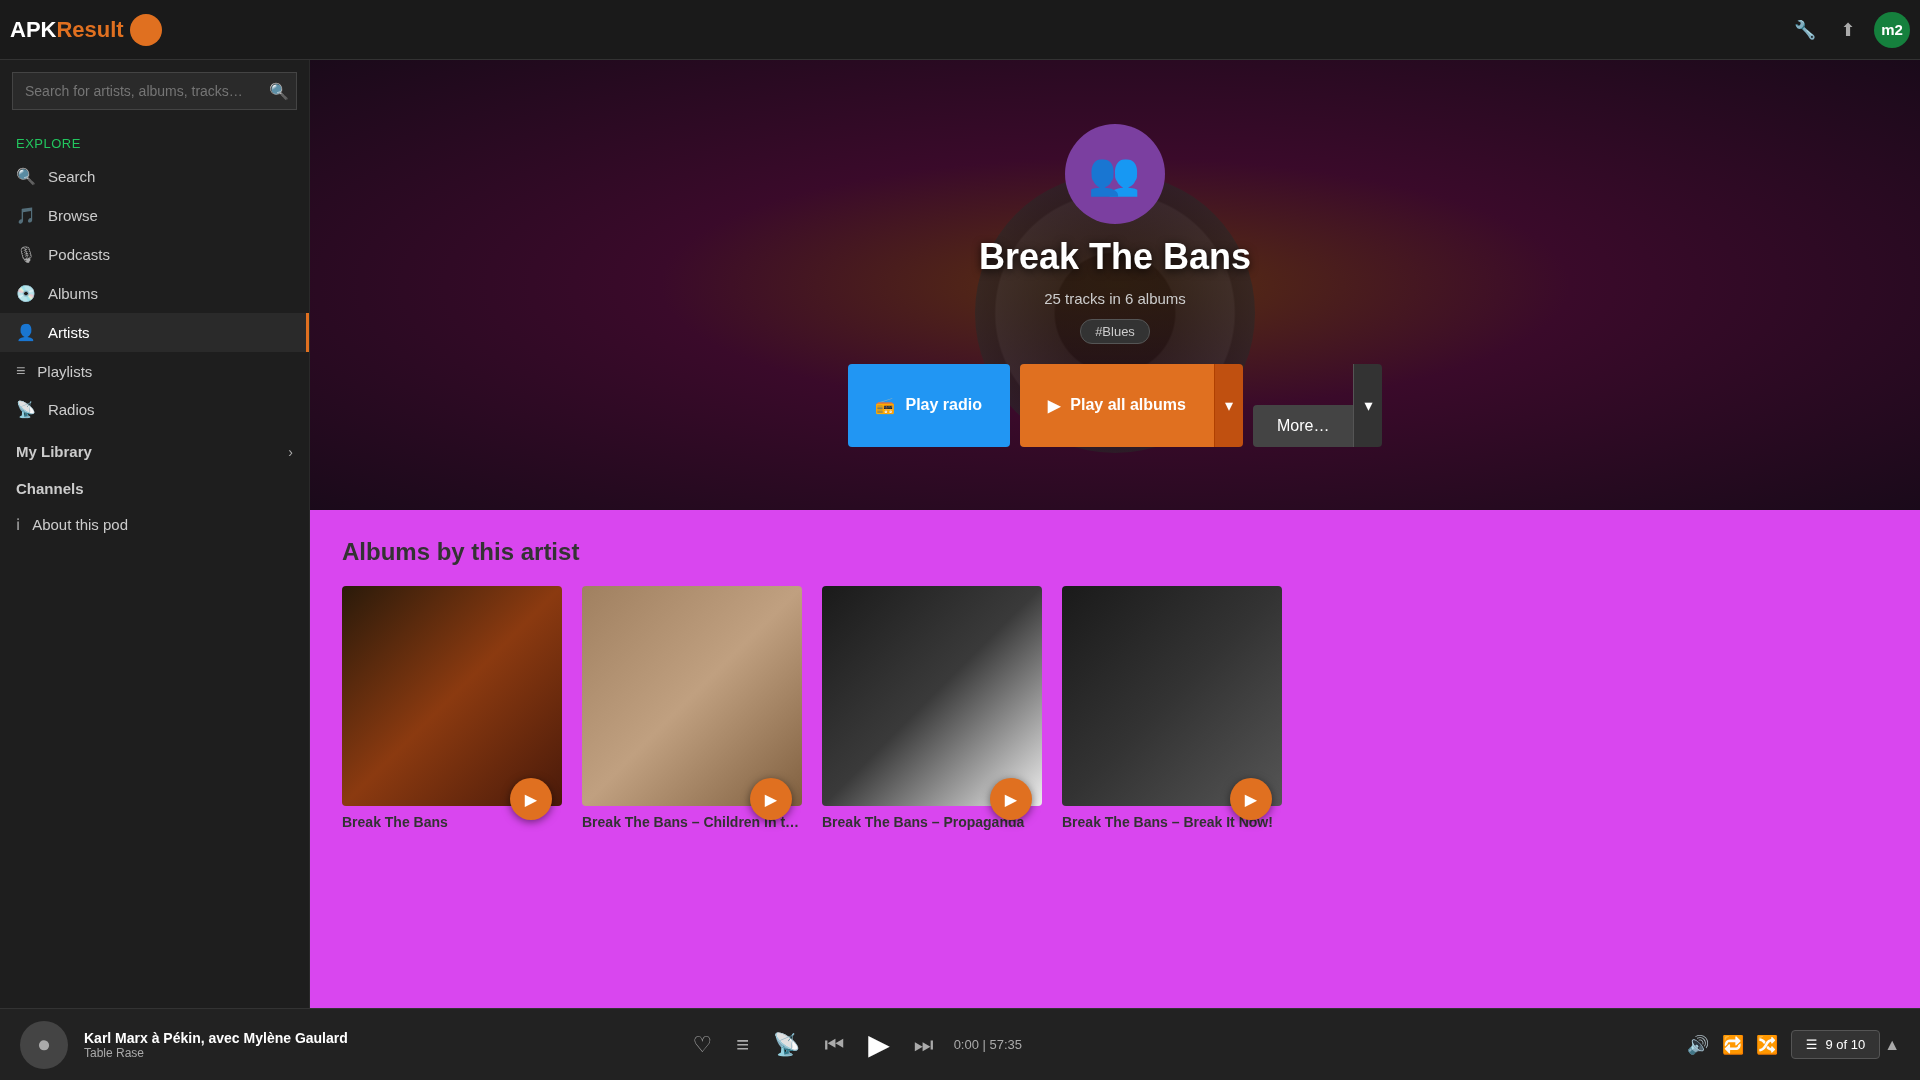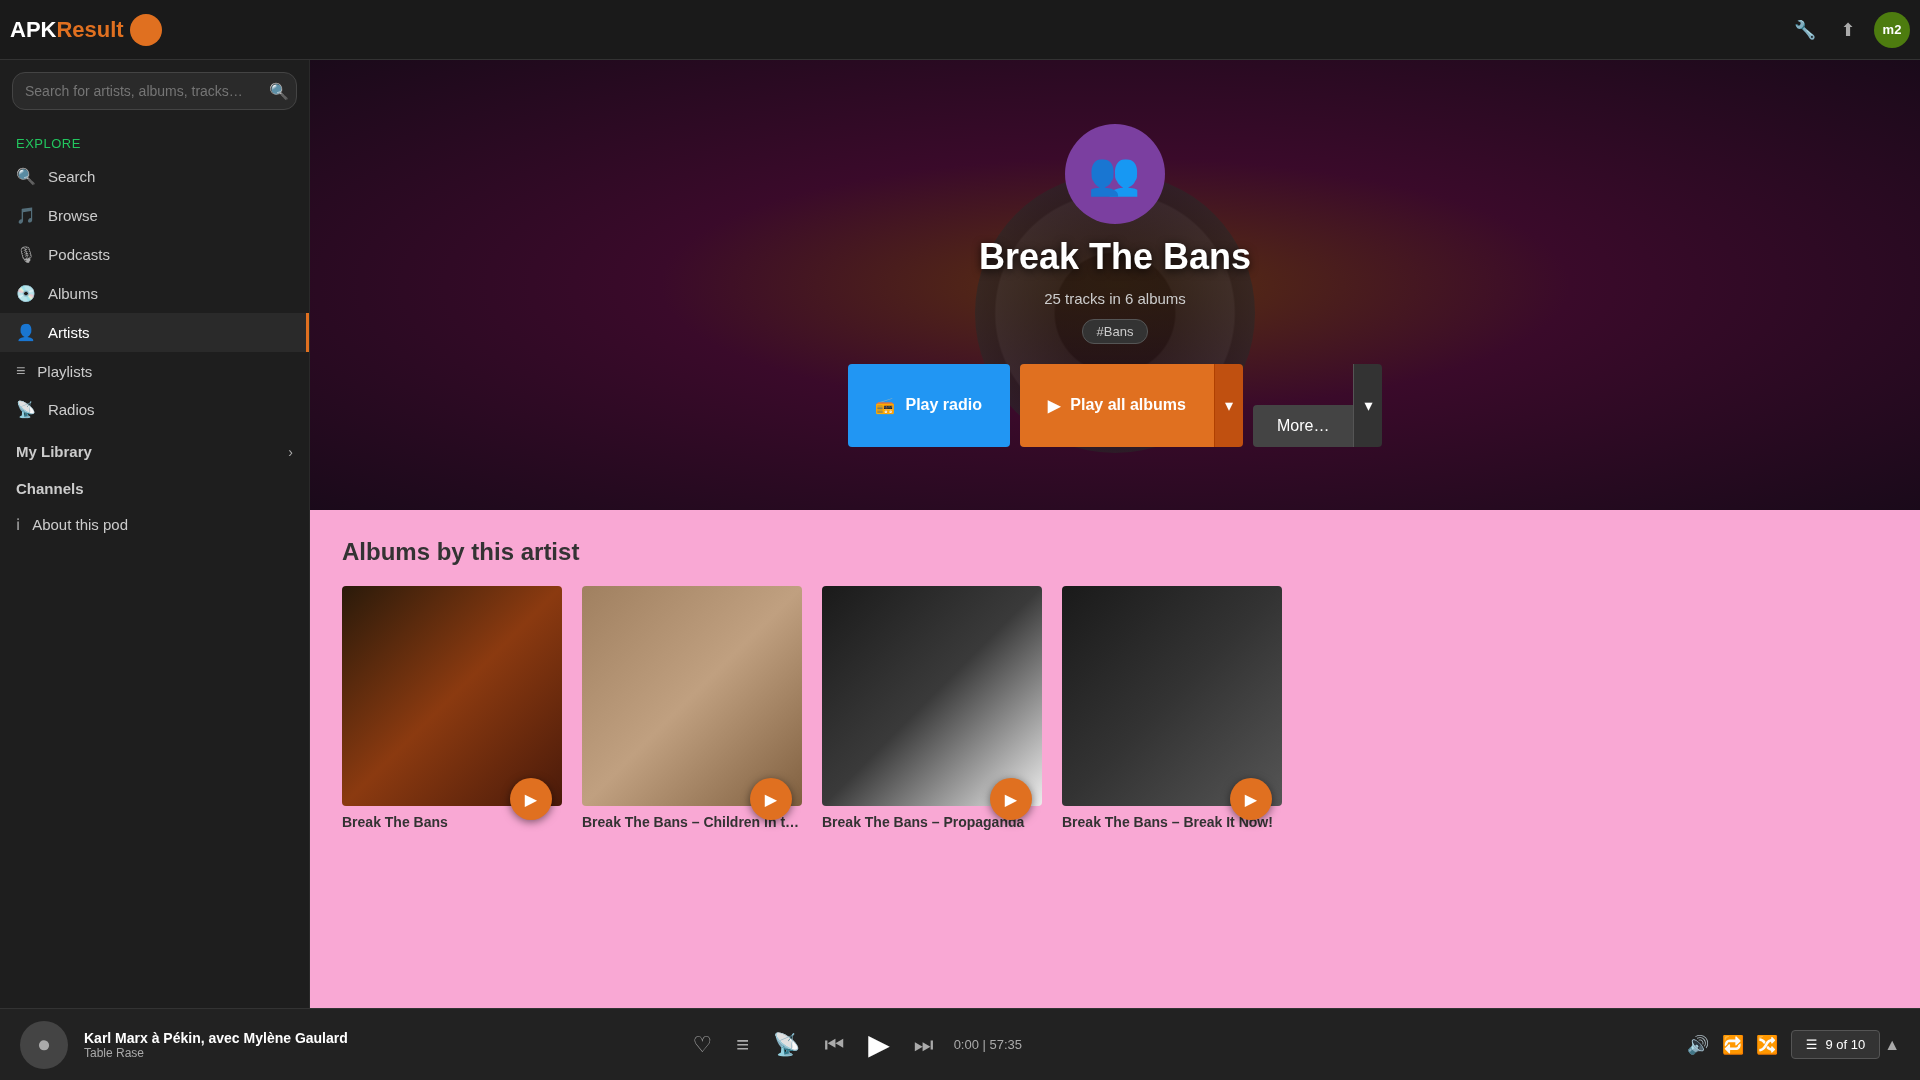--- a/index.html
+++ b/index.html
@@ -6,29 +6,29 @@
     body { font-family: 'Segoe UI', Arial, sans-serif; background: #1a1a1a; color: #fff; width: 1920px; height: 1080px; overflow: hidden; display: flex; flex-direction: column; }
 
     
     .top-bar { height: 60px; background: #1a1a1a; display: flex; align-items: center; padding: 0 10px; gap: 10px; border-bottom: 1px solid #333; flex-shrink: 0; }
     .logo { display: flex; align-items: center; gap: 0; font-size: 22px; font-weight: bold; }
     .logo-apk { color: #fff; }
     .logo-result { color: #e07020; }
     .logo-icon { width: 32px; height: 32px; background: #e07020; border-radius: 50%; margin-left: 6px; }
     .top-bar-spacer { flex: 1; }
     .top-bar-icon { width: 32px; height: 32px; display: flex; align-items: center; justify-content: center; color: #aaa; cursor: pointer; font-size: 18px; }
-    .avatar { width: 36px; height: 36px; background: #4d7c0f; border-radius: 50%; display: flex; align-items: center; justify-content: center; font-size: 13px; font-weight: bold; color: #fff; cursor: pointer; }
+    .avatar { width: 36px; height: 36px; background: #15803d; border-radius: 50%; display: flex; align-items: center; justify-content: center; font-size: 15px; font-weight: bold; color: #fff; cursor: pointer; }
 
     
     .main-layout { display: flex; flex: 1; overflow: hidden; }
 
     
     .sidebar { width: 310px; background: #1e1e1e; display: flex; flex-direction: column; flex-shrink: 0; border-right: 1px solid #2a2a2a; overflow-y: auto; }
     .search-bar { margin: 12px; }
-    .search-bar input { width: 100%; background: #2a2a2a; border: 1px solid #444; border-radius: 13px; padding: 10px 36px 10px 12px; color: #fff; font-size: 14px; outline: none; }
+    .search-bar input { width: 100%; background: #2a2a2a; border: 1px solid #444; border-radius: 0; padding: 10px 36px 10px 12px; color: #fff; font-size: 14px; outline: none; }
     .search-bar-wrap { position: relative; }
     .search-icon-btn { position: absolute; right: 8px; top: 50%; transform: translateY(-50%); background: none; border: none; color: #aaa; cursor: pointer; font-size: 16px; }
     .sidebar-section-label { font-size: 13px; color: #22c55e; text-transform: uppercase; padding: 14px 16px 6px; letter-spacing: 0.5px; }
     .sidebar-item { display: flex; align-items: center; gap: 12px; padding: 10px 16px; font-size: 15px; color: #ccc; cursor: pointer; border-right: 3px solid transparent; }
     .sidebar-item.active { background: #2a2a2a; border-right: 3px solid #e07020; color: #fff; }
     .sidebar-item .icon { font-size: 16px; color: #aaa; }
     .sidebar-item.active .icon { color: #fff; }
     .sidebar-section-row { display: flex; align-items: center; justify-content: space-between; padding: 14px 16px 6px; }
     .sidebar-section-row .label { font-size: 15px; color: #ccc; font-weight: 600; }
     .sidebar-section-row .arrow { color: #aaa; font-size: 14px; }
@@ -48,21 +48,21 @@
     .artist-tracks { font-size: 15px; color: #ccc; }
     .artist-tag { background: #333; border: 1px solid #555; border-radius: 12px; padding: 4px 14px; font-size: 13px; color: #ccc; display: inline-block; }
     .hero-actions { display: flex; gap: 10px; margin-top: 8px; }
     .btn-radio { background: #2196f3; border: none; border-radius: 4px; color: #fff; font-size: 16px; font-weight: 600; padding: 12px 28px; cursor: pointer; display: flex; align-items: center; gap: 10px; }
     .btn-play-albums { background: #e07020; border: none; border-radius: 4px 0 0 4px; color: #fff; font-size: 16px; font-weight: 600; padding: 12px 28px; cursor: pointer; display: flex; align-items: center; gap: 10px; }
     .btn-play-albums-arrow { background: #c05010; border: none; border-radius: 0 4px 4px 0; color: #fff; font-size: 16px; padding: 12px 10px; cursor: pointer; border-left: 1px solid #b04000; }
     .btn-more { background: #444; border: none; border-radius: 4px 0 0 4px; color: #fff; font-size: 16px; padding: 12px 24px; cursor: pointer; margin-top: 41px; }
     .btn-more-arrow { background: #333; border: none; border-radius: 0 4px 4px 0; color: #fff; font-size: 16px; padding: 12px 10px; cursor: pointer; border-left: 1px solid #555; }
 
     
-    .albums-section { flex: 1; overflow-y: auto; background: #f9a8d4; padding: 28px 32px; }
+    .albums-section { flex: 1; overflow-y: auto; background: #d946ef; padding: 28px 32px; }
     .albums-title { font-size: 24px; font-weight: bold; color: #333; margin-bottom: 20px; }
     .albums-grid { display: flex; gap: 20px; flex-wrap: nowrap; }
     .album-card { width: 220px; flex-shrink: 0; cursor: pointer; position: relative; }
     .album-art { width: 220px; height: 220px; object-fit: cover; border-radius: 4px; background: #666; position: relative; overflow: hidden; }
     .album-play-btn { position: absolute; bottom: 10px; right: 10px; width: 42px; height: 42px; background: #e07020; border-radius: 50%; display: flex; align-items: center; justify-content: center; color: #fff; font-size: 16px; cursor: pointer; box-shadow: 0 2px 8px rgba(0,0,0,0.5); }
     .album-title { font-size: 14px; font-weight: 600; color: #333; margin-top: 8px; white-space: nowrap; overflow: hidden; text-overflow: ellipsis; }
 
     
     .bottom-player { height: 72px; background: #222; border-top: 1px solid #333; display: flex; align-items: center; padding: 0 20px; gap: 16px; flex-shrink: 0; }
     .player-thumb { width: 48px; height: 48px; border-radius: 50%; background: #444; display: flex; align-items: center; justify-content: center; font-size: 10px; color: #aaa; flex-shrink: 0; }
@@ -156,21 +156,21 @@
     <div class="artist-hero">
       <div class="hero-bg"></div>
 
       <div class="hero-vinyl"></div>
       <div class="hero-content">
         <div class="artist-avatar">
           <span>👥</span>
         </div>
         <div class="artist-name">Break The Bans</div>
         <div class="artist-tracks">25 tracks in 6 albums</div>
-        <div class="artist-tag">#Bans</div>
+        <div class="artist-tag">#Blues</div>
         <div class="hero-actions">
           <button class="btn-radio">
             <span>📻</span>
             <span>Play radio</span>
           </button>
           <div style="display:flex;">
             <button class="btn-play-albums">
               <span>▶</span>
               <span>Play all albums</span>
             </button>

